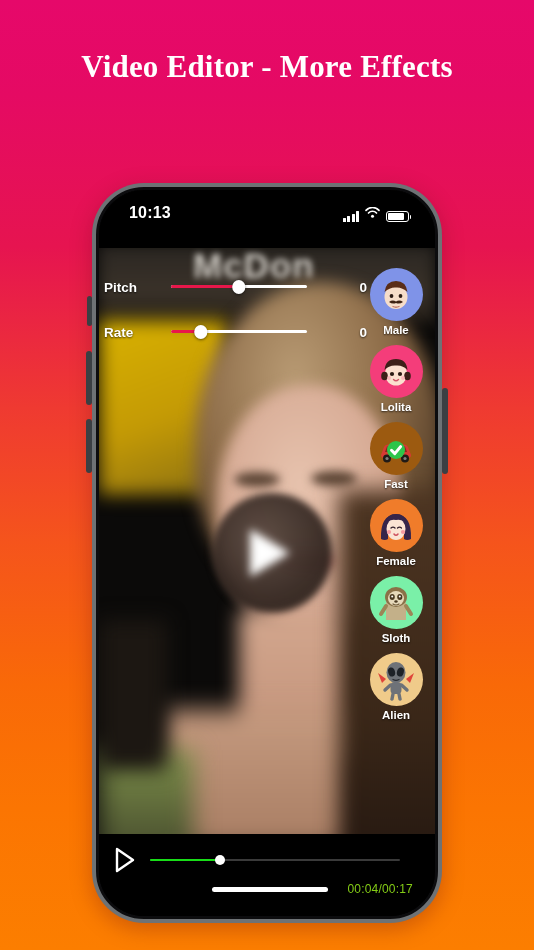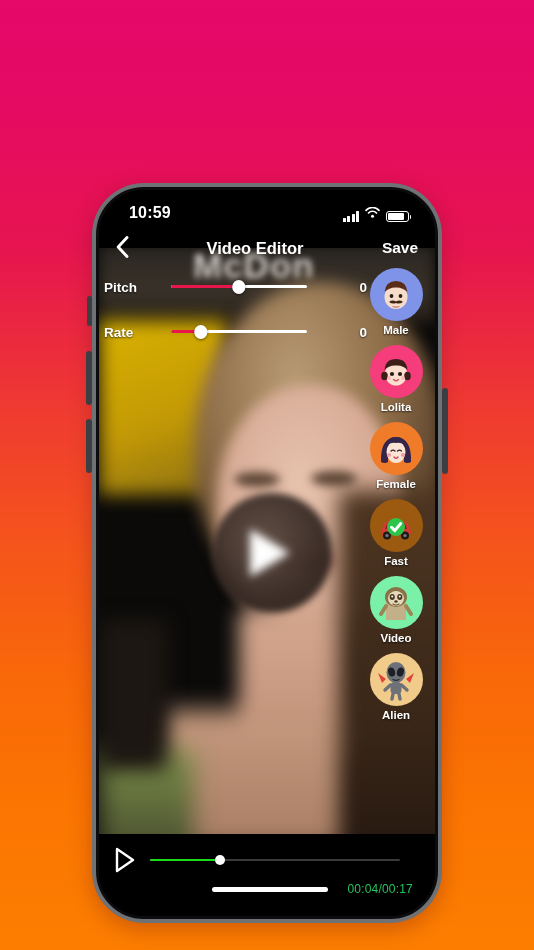--- a/index.html
+++ b/index.html
@@ -258,27 +258,28 @@
   .prog-thumb {
     position:absolute; top:-1px; width:10px; height:10px; border-radius:50%;
     background:#fff; transform:translateX(-5px);
   }
   .home-ind {
     position:absolute; left:113px; bottom:24px; width:116px; height:5px;
     background:#ffffff; border-radius:3px;
   }
   .time-label {
     position:absolute; right:22px; bottom:20px;
-    color:#22c55e; font-size:12px; letter-spacing:.2px;
+    color:#84cc16; font-size:12px; letter-spacing:.2px;
   }
 </style>
 </head>
 <body>
 
 <div class="headline">
+  <div class="title">Video Editor - More Effects</div>
 </div>
 
 <div class="phone">
   <div class="btn-side btn-silent"></div>
   <div class="btn-side btn-vol-up"></div>
   <div class="btn-side btn-vol-dn"></div>
   <div class="btn-side btn-power"></div>
 
   <div class="phone-inner">
     <div class="screen">
@@ -299,50 +300,41 @@
         <div class="v-dark-l"></div>
         <div class="v-top-black"></div>
         <div class="v-bottom"></div>
       </div>
 
       <div class="play-overlay">
         <i></i>
       </div>
 
       <div class="statusbar">
-        <div class="clock">10:59</div>
+        <div class="clock">10:13</div>
         <div class="status-icons">
           <span class="bars">
             <i></i>
               <i></i>
               <i></i>
               <i></i>
           </span>
           <span>
             <svg width="15" height="11" viewBox="0 0 15 11">
               <path d="M1 3.3 A9 9 0 0 1 14 3.3" stroke="#fff" stroke-width="1.7" fill="none" stroke-linecap="round"></path>
               <path d="M3.5 6 A5.5 5.5 0 0 1 11.5 6" stroke="#fff" stroke-width="1.7" fill="none" stroke-linecap="round"></path>
               <circle cx="7.5" cy="9.2" r="1.5" fill="#fff"></circle>
             </svg>
           </span>
           <span class="batt">
               <b></b>
             </span>
         </div>
       </div>
 
-      <div class="navbar">
-        <div class="nav-back">
-          <svg width="13" height="22" viewBox="0 0 13 22">
-            <path d="M11 1.5 L2.2 11 L11 20.5" stroke="#fff" stroke-width="2.9" fill="none" stroke-linecap="round" stroke-linejoin="round"></path>
-          </svg>
-        </div>
-        <div class="nav-title">Video Editor</div>
-        <div class="nav-save">Save</div>
-      </div>
 
       <div class="controls">
 
         <div class="ctl-row">
           <span class="ctl-label">Pitch</span>
           <span class="slider">
             <span class="track"></span>
             <span class="fill" style="width:50%"></span>
             <span class="thumb" style="left:50%"></span>
           </span>
@@ -390,69 +382,69 @@
               <circle cx="24" cy="22" r="2.1" fill="#2a1a14"></circle>
               <circle cx="13" cy="26" r="2" fill="#f9b3b8" opacity=".85"></circle>
               <circle cx="27" cy="26" r="2" fill="#f9b3b8" opacity=".85"></circle>
               <path d="M17.5 27.5 Q20 30 22.5 27.5" stroke="#d0586a" stroke-width="1.4" fill="none" stroke-linecap="round"></path>
             </svg>
           </div>
           <div class="eff-name">Lolita</div>
         </div>
 
         <div class="eff">
+          <div class="eff-circle" style="background:#9c5a10">
+            <svg width="42" height="36" viewBox="0 0 42 36">
+              <path d="M6 24 L9 16 Q10 13.5 13 13.5 L29 13.5 Q32 13.5 33 16 L36 24 Q36 27 33 27 L9 27 Q6 27 6 24 Z" fill="#d63a33"></path>
+              <path d="M12 15.5 L30 15.5 L32 21 L10 21 Z" fill="#8c241f"></path>
+              <circle cx="12" cy="27.5" r="4" fill="#1f1a17"></circle>
+              <circle cx="30" cy="27.5" r="4" fill="#1f1a17"></circle>
+              <circle cx="12" cy="27.5" r="1.6" fill="#7d7d7d"></circle>
+              <circle cx="30" cy="27.5" r="1.6" fill="#7d7d7d"></circle>
+              <circle cx="21" cy="19" r="9" fill="#2cc54a"></circle>
+              <path d="M16.5 19.3 L19.8 22.6 L25.6 15.6" stroke="#fff" stroke-width="3" fill="none" stroke-linecap="round" stroke-linejoin="round"></path>
+            </svg>
+          </div>
+          <div class="eff-name">Fast</div>
+        </div>
+
+        <div class="eff">
           <div class="eff-circle" style="background:#f07c2a">
             <svg width="42" height="42" viewBox="0 0 42 42">
               <path d="M6 34 Q5 10 21 9 Q37 10 36 34 Q32 36 29 34 L29 20 Q21 25 13 20 L13 34 Q10 36 6 34 Z" fill="#36254a"></path>
               <ellipse cx="21" cy="24" rx="9.5" ry="11" fill="#fbe4d4"></ellipse>
               <path d="M10 18 Q12 9 21 9 Q30 9 32 18 Q27 14 21 15 Q15 14 10 18 Z" fill="#36254a"></path>
               <path d="M16 23 Q18 21.2 20 23" stroke="#33202c" stroke-width="1.3" fill="none" stroke-linecap="round"></path>
               <path d="M22.5 23 Q24.5 21.2 26.5 23" stroke="#33202c" stroke-width="1.3" fill="none" stroke-linecap="round"></path>
               <circle cx="14" cy="27" r="2.1" fill="#f4909a" opacity=".9"></circle>
               <circle cx="28" cy="27" r="2.1" fill="#f4909a" opacity=".9"></circle>
               <path d="M19 29 Q21 31.5 23 29" stroke="#cd4f5e" stroke-width="1.5" fill="none" stroke-linecap="round"></path>
             </svg>
           </div>
           <div class="eff-name">Female</div>
-        </div>
-
-        <div class="eff">
-          <div class="eff-circle" style="background:#9c5a10">
-            <svg width="42" height="36" viewBox="0 0 42 36">
-              <path d="M6 24 L9 16 Q10 13.5 13 13.5 L29 13.5 Q32 13.5 33 16 L36 24 Q36 27 33 27 L9 27 Q6 27 6 24 Z" fill="#d63a33"></path>
-              <path d="M12 15.5 L30 15.5 L32 21 L10 21 Z" fill="#8c241f"></path>
-              <circle cx="12" cy="27.5" r="4" fill="#1f1a17"></circle>
-              <circle cx="30" cy="27.5" r="4" fill="#1f1a17"></circle>
-              <circle cx="12" cy="27.5" r="1.6" fill="#7d7d7d"></circle>
-              <circle cx="30" cy="27.5" r="1.6" fill="#7d7d7d"></circle>
-              <circle cx="21" cy="19" r="9" fill="#2cc54a"></circle>
-              <path d="M16.5 19.3 L19.8 22.6 L25.6 15.6" stroke="#fff" stroke-width="3" fill="none" stroke-linecap="round" stroke-linejoin="round"></path>
-            </svg>
-          </div>
-          <div class="eff-name">Fast</div>
         </div>
 
 
         <div class="eff">
           <div class="eff-circle" style="background:#7af0a8">
             <svg width="42" height="42" viewBox="0 0 42 42">
               <path d="M11 38 L11 22 Q11 15 21 15 Q31 15 31 22 L31 38 Z" fill="#c3b089"></path>
               <ellipse cx="21" cy="15" rx="11" ry="10" fill="#8a7148"></ellipse>
               <ellipse cx="21" cy="16.5" rx="8" ry="7.5" fill="#e6d9bb"></ellipse>
               <ellipse cx="17.2" cy="15" rx="2.6" ry="2.9" fill="#4a3a22"></ellipse>
               <ellipse cx="24.8" cy="15" rx="2.6" ry="2.9" fill="#4a3a22"></ellipse>
               <circle cx="17.2" cy="14.6" r="1" fill="#fff"></circle>
               <circle cx="24.8" cy="14.6" r="1" fill="#fff"></circle>
               <ellipse cx="21" cy="19.5" rx="1.7" ry="1.2" fill="#4a3a22"></ellipse>
               <path d="M18 22 Q21 24 24 22" stroke="#6b5633" stroke-width="1.2" fill="none" stroke-linecap="round"></path>
               <path d="M11 24 L6 32" stroke="#9c8557" stroke-width="4" stroke-linecap="round"></path>
               <path d="M31 24 L36 32" stroke="#9c8557" stroke-width="4" stroke-linecap="round"></path>
             </svg>
           </div>
-          <div class="eff-name">Video</div>
+          <div class="eff-name">Sloth</div>
         </div>
 
         <div class="eff">
           <div class="eff-circle" style="background:#f0cb8a">
             <svg width="42" height="42" viewBox="0 0 42 42">
               <path d="M11 20 L3 14 L7 24 Z" fill="#e0443a"></path>
               <path d="M31 20 L39 14 L35 24 Z" fill="#e0443a"></path>
               <ellipse cx="21" cy="13.5" rx="9.5" ry="10.5" fill="#6e7278"></ellipse>
               <ellipse cx="16.6" cy="13" rx="3.4" ry="4.6" fill="#1d2127" transform="rotate(-16 16.6 13)"></ellipse>
               <ellipse cx="25.4" cy="13" rx="3.4" ry="4.6" fill="#1d2127" transform="rotate(16 25.4 13)"></ellipse>

